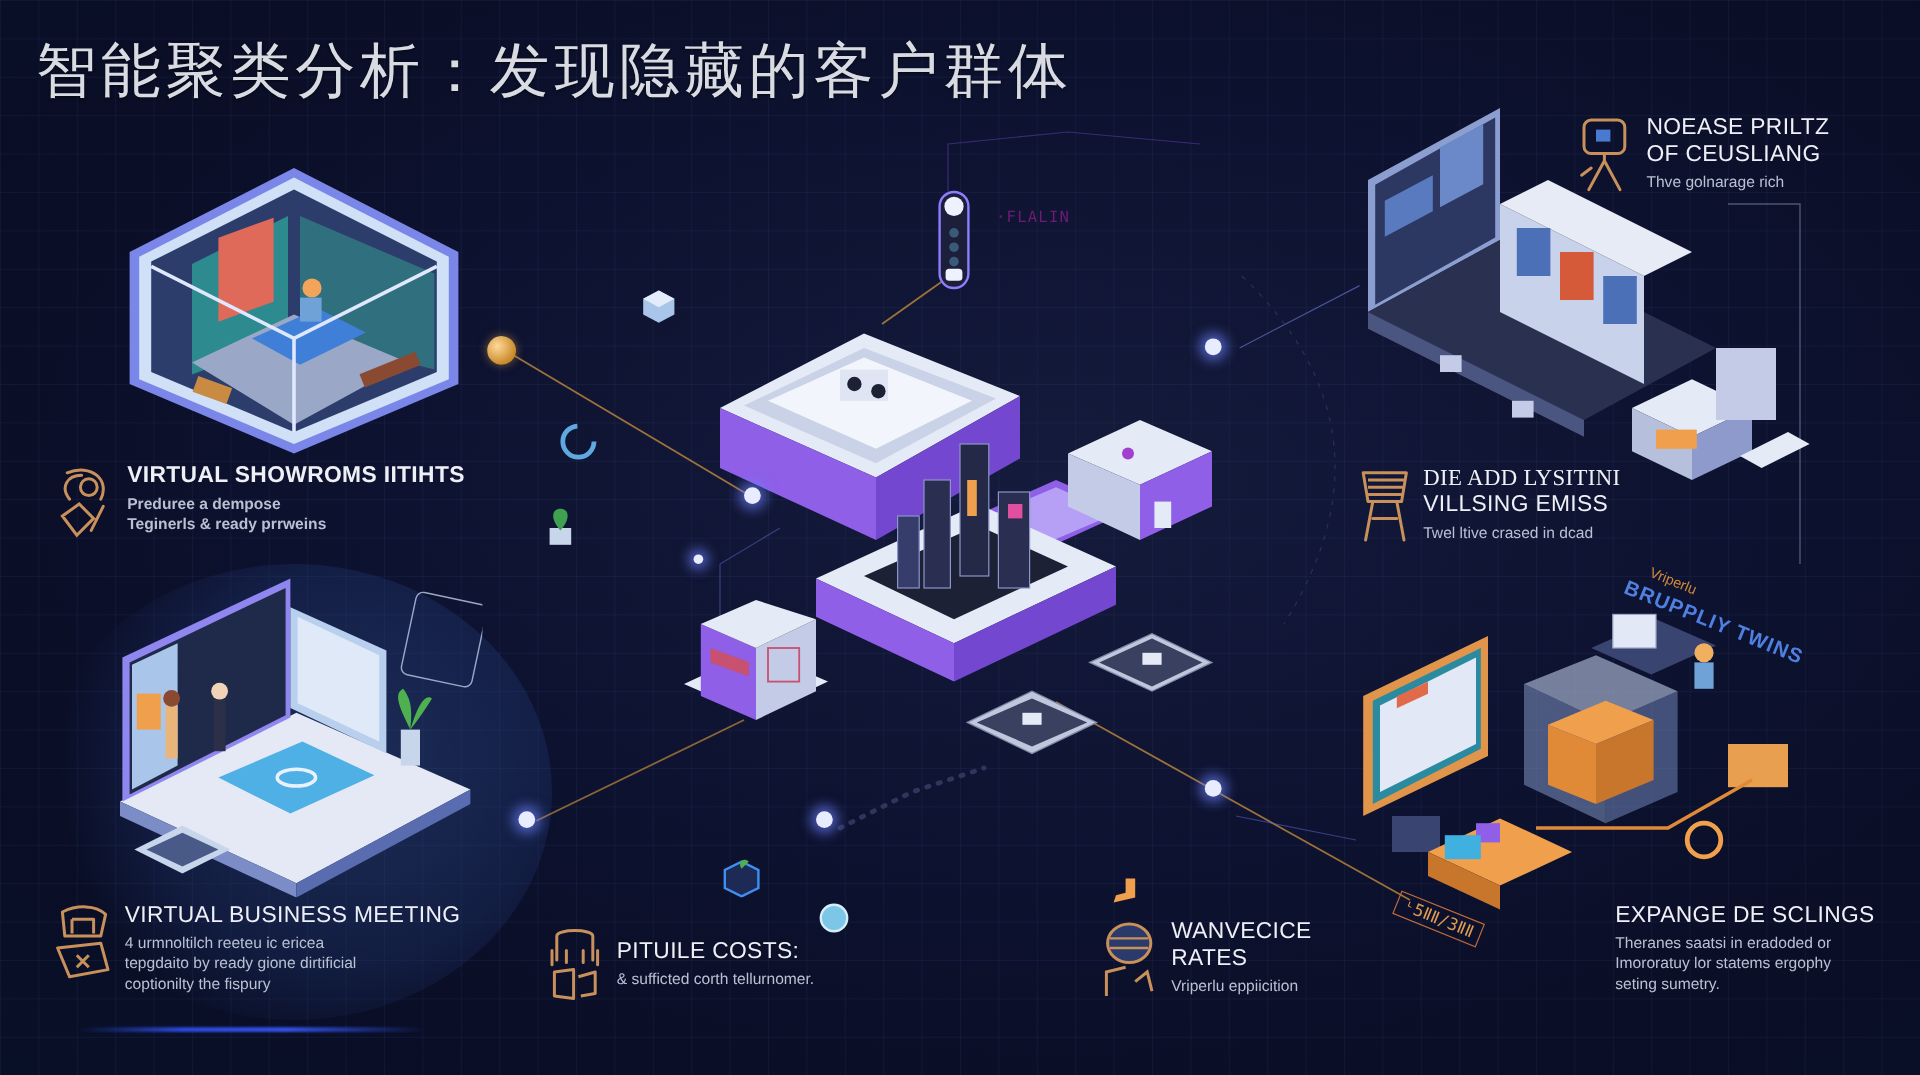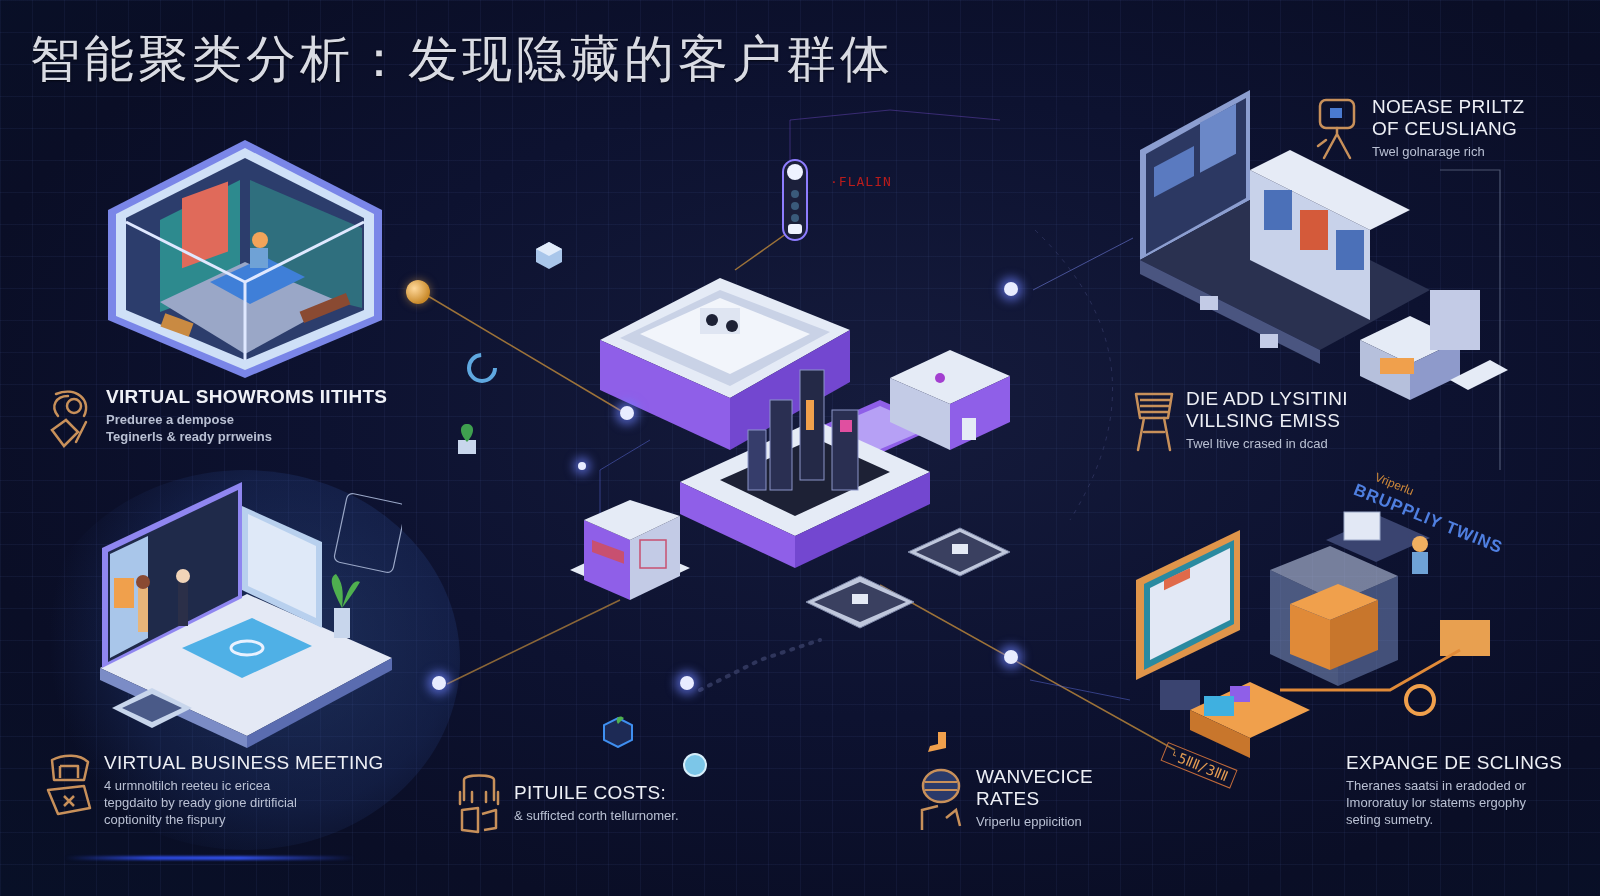--- a/index.html
+++ b/index.html
@@ -57,21 +57,21 @@
     .hub { left: 570px; top: 250px; width: 460px; height: 420px; }
     .factory { left: 1130px; top: 80px; width: 380px; height: 340px; }
     .supply { left: 1130px; top: 500px; width: 380px; height: 260px; }
 
     .node { position: absolute; border-radius: 50%; }
     .node.blue { width: 14px; height: 14px; background: #e8ecff; box-shadow: 0 0 10px 5px rgba(110,130,255,0.6); }
     .node.gold { width: 24px; height: 24px; background: radial-gradient(circle at 35% 35%, #ffd89a, #c98a2a 70%); box-shadow: 0 0 8px rgba(230,170,80,0.5); }
 
     .floating-label {
       position: absolute; font-family: "DejaVu Sans Mono", monospace; font-size: 13px;
-      color: #b91c1c; letter-spacing: 1px;
+      color: #701a75; letter-spacing: 1px;
     }
     .supply-label {
       position: absolute; left: 1358px; top: 480px; font-size: 17px; font-weight: 700;
       color: #4f7fe0; transform: rotate(22deg); transform-origin: left top; letter-spacing: 1px;
     }
     .supply-sub { position: absolute; left: 1378px; top: 470px; font-size: 12px; color: #d08a3a; transform: rotate(22deg); transform-origin: left top; }
     .tag {
       position: absolute; font-family: "DejaVu Sans Mono", monospace; font-size: 14px; color: #e09a52;
       border: 1px solid #c06a3a; padding: 1px 6px; transform: rotate(22deg); transform-origin: left top;
     }
@@ -371,29 +371,29 @@
   <div class="icon">
     <svg viewBox="0 0 50 64">
         <rect x="8" y="4" width="34" height="28" rx="6" fill="none" stroke="#c8905a" stroke-width="2.5"></rect>
         <rect x="18" y="12" width="12" height="10" fill="#4a7ad0"></rect>
         <path d="M25 32 L 25 38 L 12 62 M 25 38 L 38 62 M 6 50 L 14 44" fill="none" stroke="#c8905a" stroke-width="2.5" stroke-linecap="round"></path>
       </svg>
   </div>
   <div class="text">
     <div class="heading">NOEASE PRILTZ</div>
     <div class="heading">OF CEUSLIANG</div>
-    <div class="desc">Twel golnarage rich</div>
+    <div class="desc">Thve golnarage rich</div>
   </div>
 </div>
 
 <div class="callout" style="left:1132px; top:388px;">
   <div class="icon" style="width:44px;">
     <svg viewBox="0 0 44 64">
         <path d="M4 6 L 40 6 L 36 30 L 8 30 Z M 8 12 L 38 12 M 8 18 L 38 18 M 8 24 L 37 24" fill="none" stroke="#c8905a" stroke-width="2.5" stroke-linejoin="round"></path>
         <path d="M12 30 L 6 62 M 32 30 L 38 62 M 12 44 L 32 44" fill="none" stroke="#c8905a" stroke-width="2.5" stroke-linecap="round"></path>
       </svg>
   </div>
   <div class="text">
-    <div class="heading" style="font-family:Liberation Sans, sans-serif;">DIE ADD LYSITINI</div>
+    <div class="heading" style="font-family:Liberation Serif, serif;">DIE ADD LYSITINI</div>
     <div class="heading">VILLSING EMISS</div>
     <div class="desc">Twel ltive crased in dcad</div>
   </div>
 </div>
 
 </body></html>

